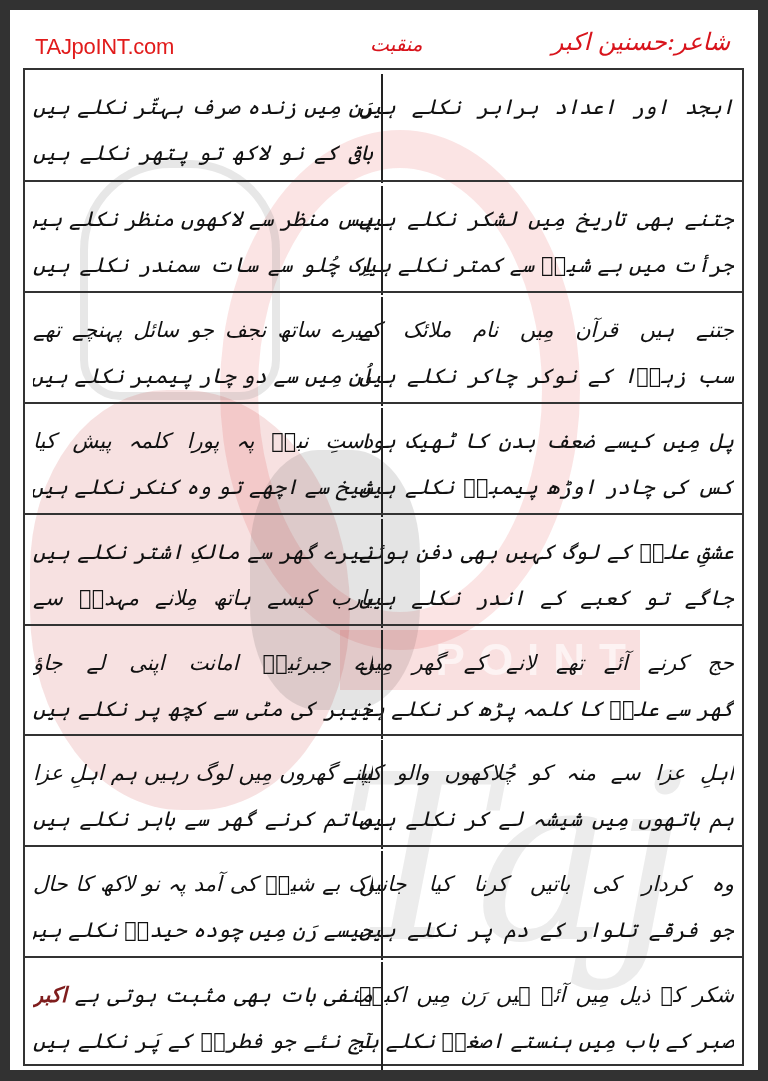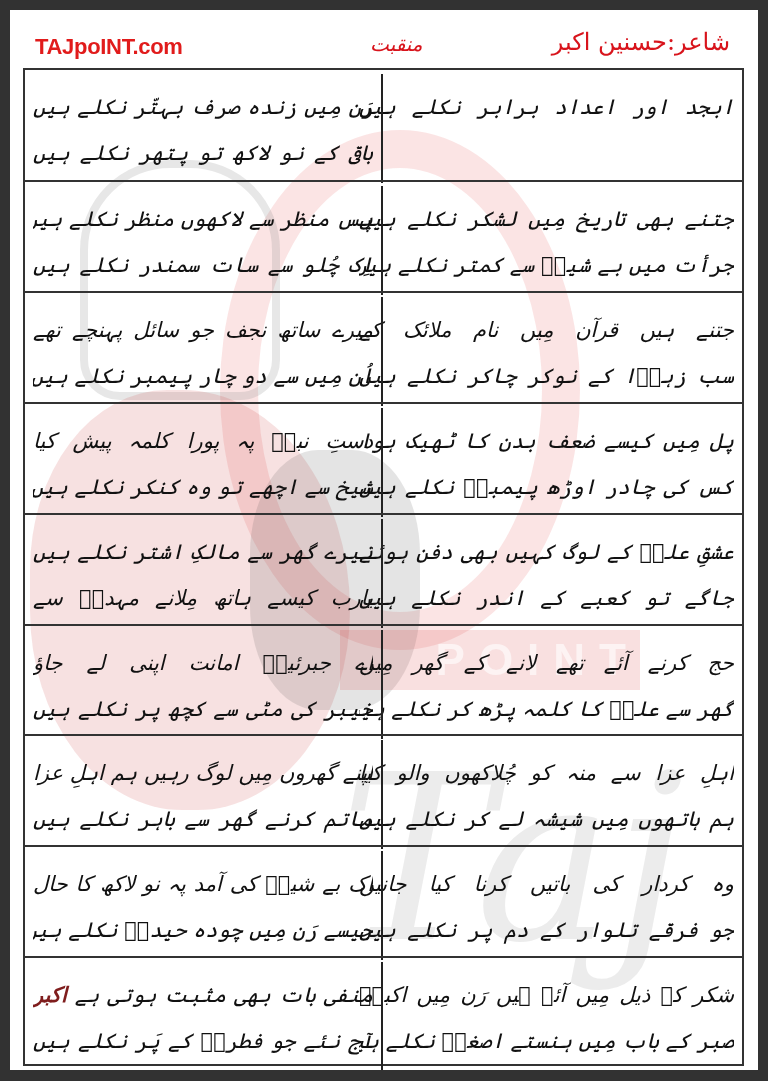--- a/index.html
+++ b/index.html
@@ -7,29 +7,29 @@
     width:768px; height:1081px; background:#323232; position:relative; overflow:hidden;
     font-family:"DejaVu Sans", sans-serif;
   }
   .sheet {
     position:absolute; left:10px; top:10px; width:748px; height:1060px; background:#ffffff;
     overflow:hidden;
   }
   .header { position:absolute; left:0; top:0; width:748px; height:58px; }
   .site {
     position:absolute; left:25px; top:24px; font-family:"Liberation Sans", sans-serif;
-    font-weight:bold; font-size:22px; color:#e11b1b; letter-spacing:-0.3px;
+    font-weight:normal; font-size:22px; color:#e11b1b; letter-spacing:-0.3px;
   }
   .genre {
     position:absolute; left:340px; top:22px; direction:rtl; font-family:"DejaVu Serif", serif;
     font-size:20px; color:#d8141c; font-style:italic;margin-left:20px;
   }
   .poet {
     position:absolute; right:28px; top:18px; direction:rtl; font-family:"DejaVu Serif", serif;
-    font-size:24px; color:#d8141c; text-align:right;
+    font-size:24px; color:#d8141c; font-style:italic;text-align:right;
   }
   
   .wm { position:absolute; pointer-events:none; }
   .wm-ring {
     left:210px; top:120px; width:360px; height:520px; border-radius:50%;
     border:38px solid rgba(230,90,90,0.16); box-sizing:border-box;
   }
   .wm-hand {
     left:70px; top:150px; width:200px; height:240px; border-radius:90px 90px 40px 40px;
     border:8px solid rgba(120,120,120,0.18); box-sizing:border-box;

